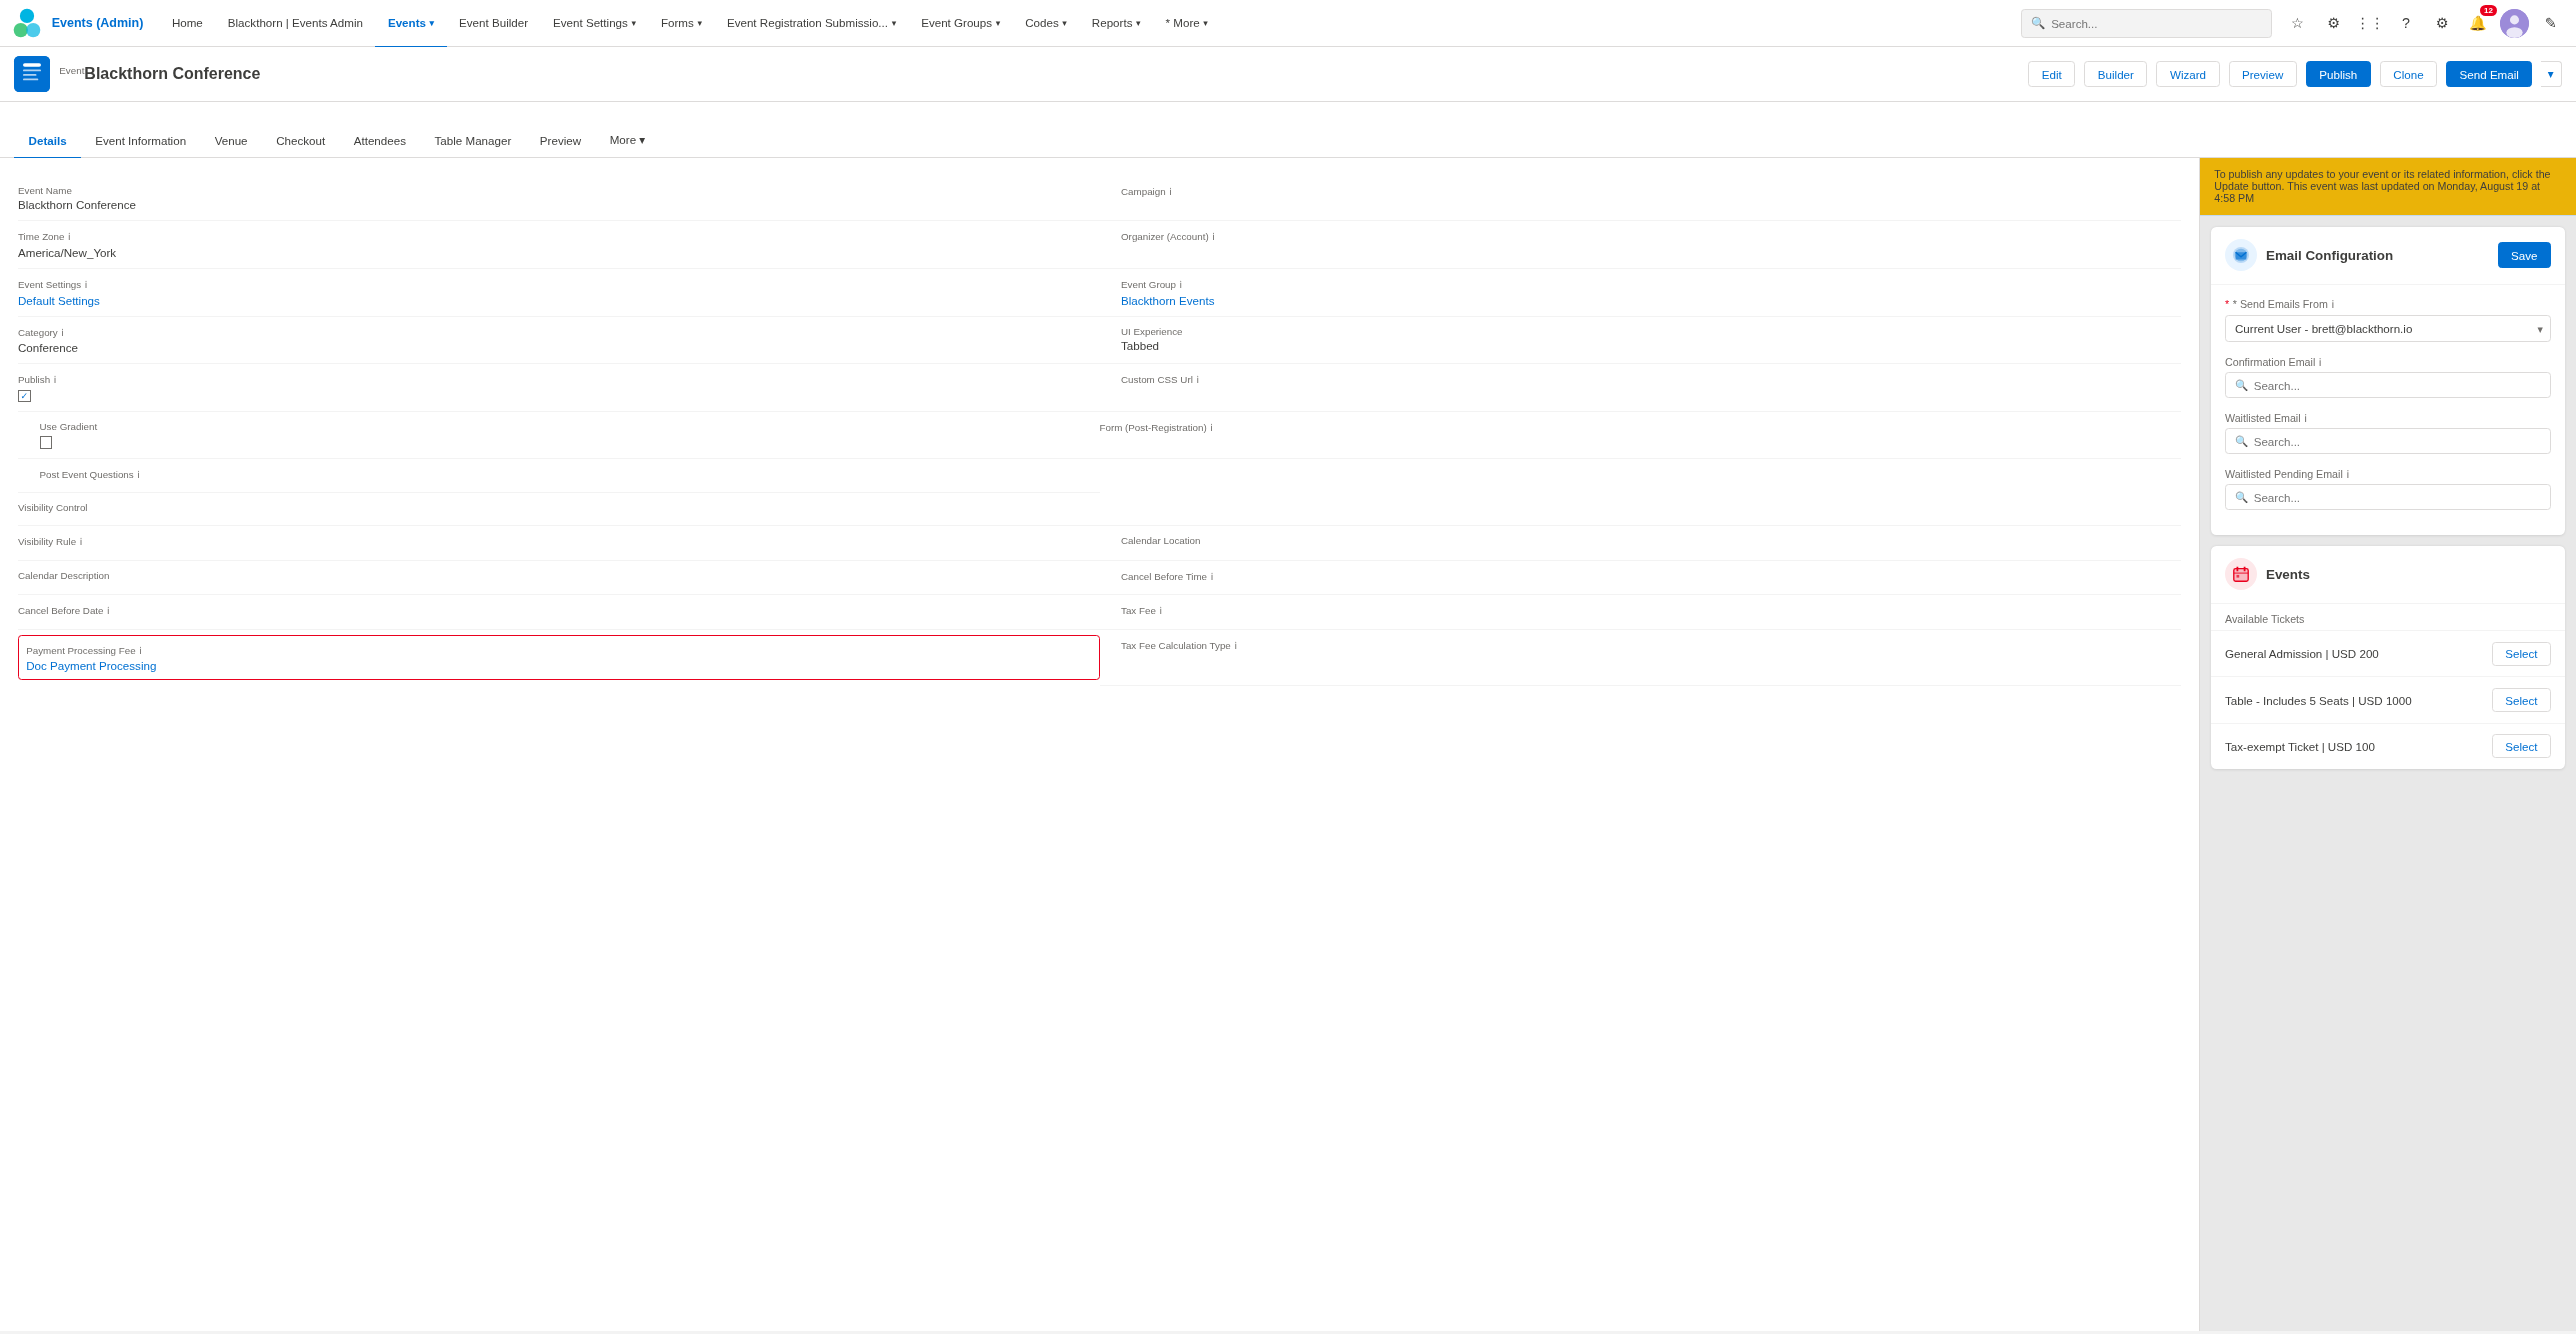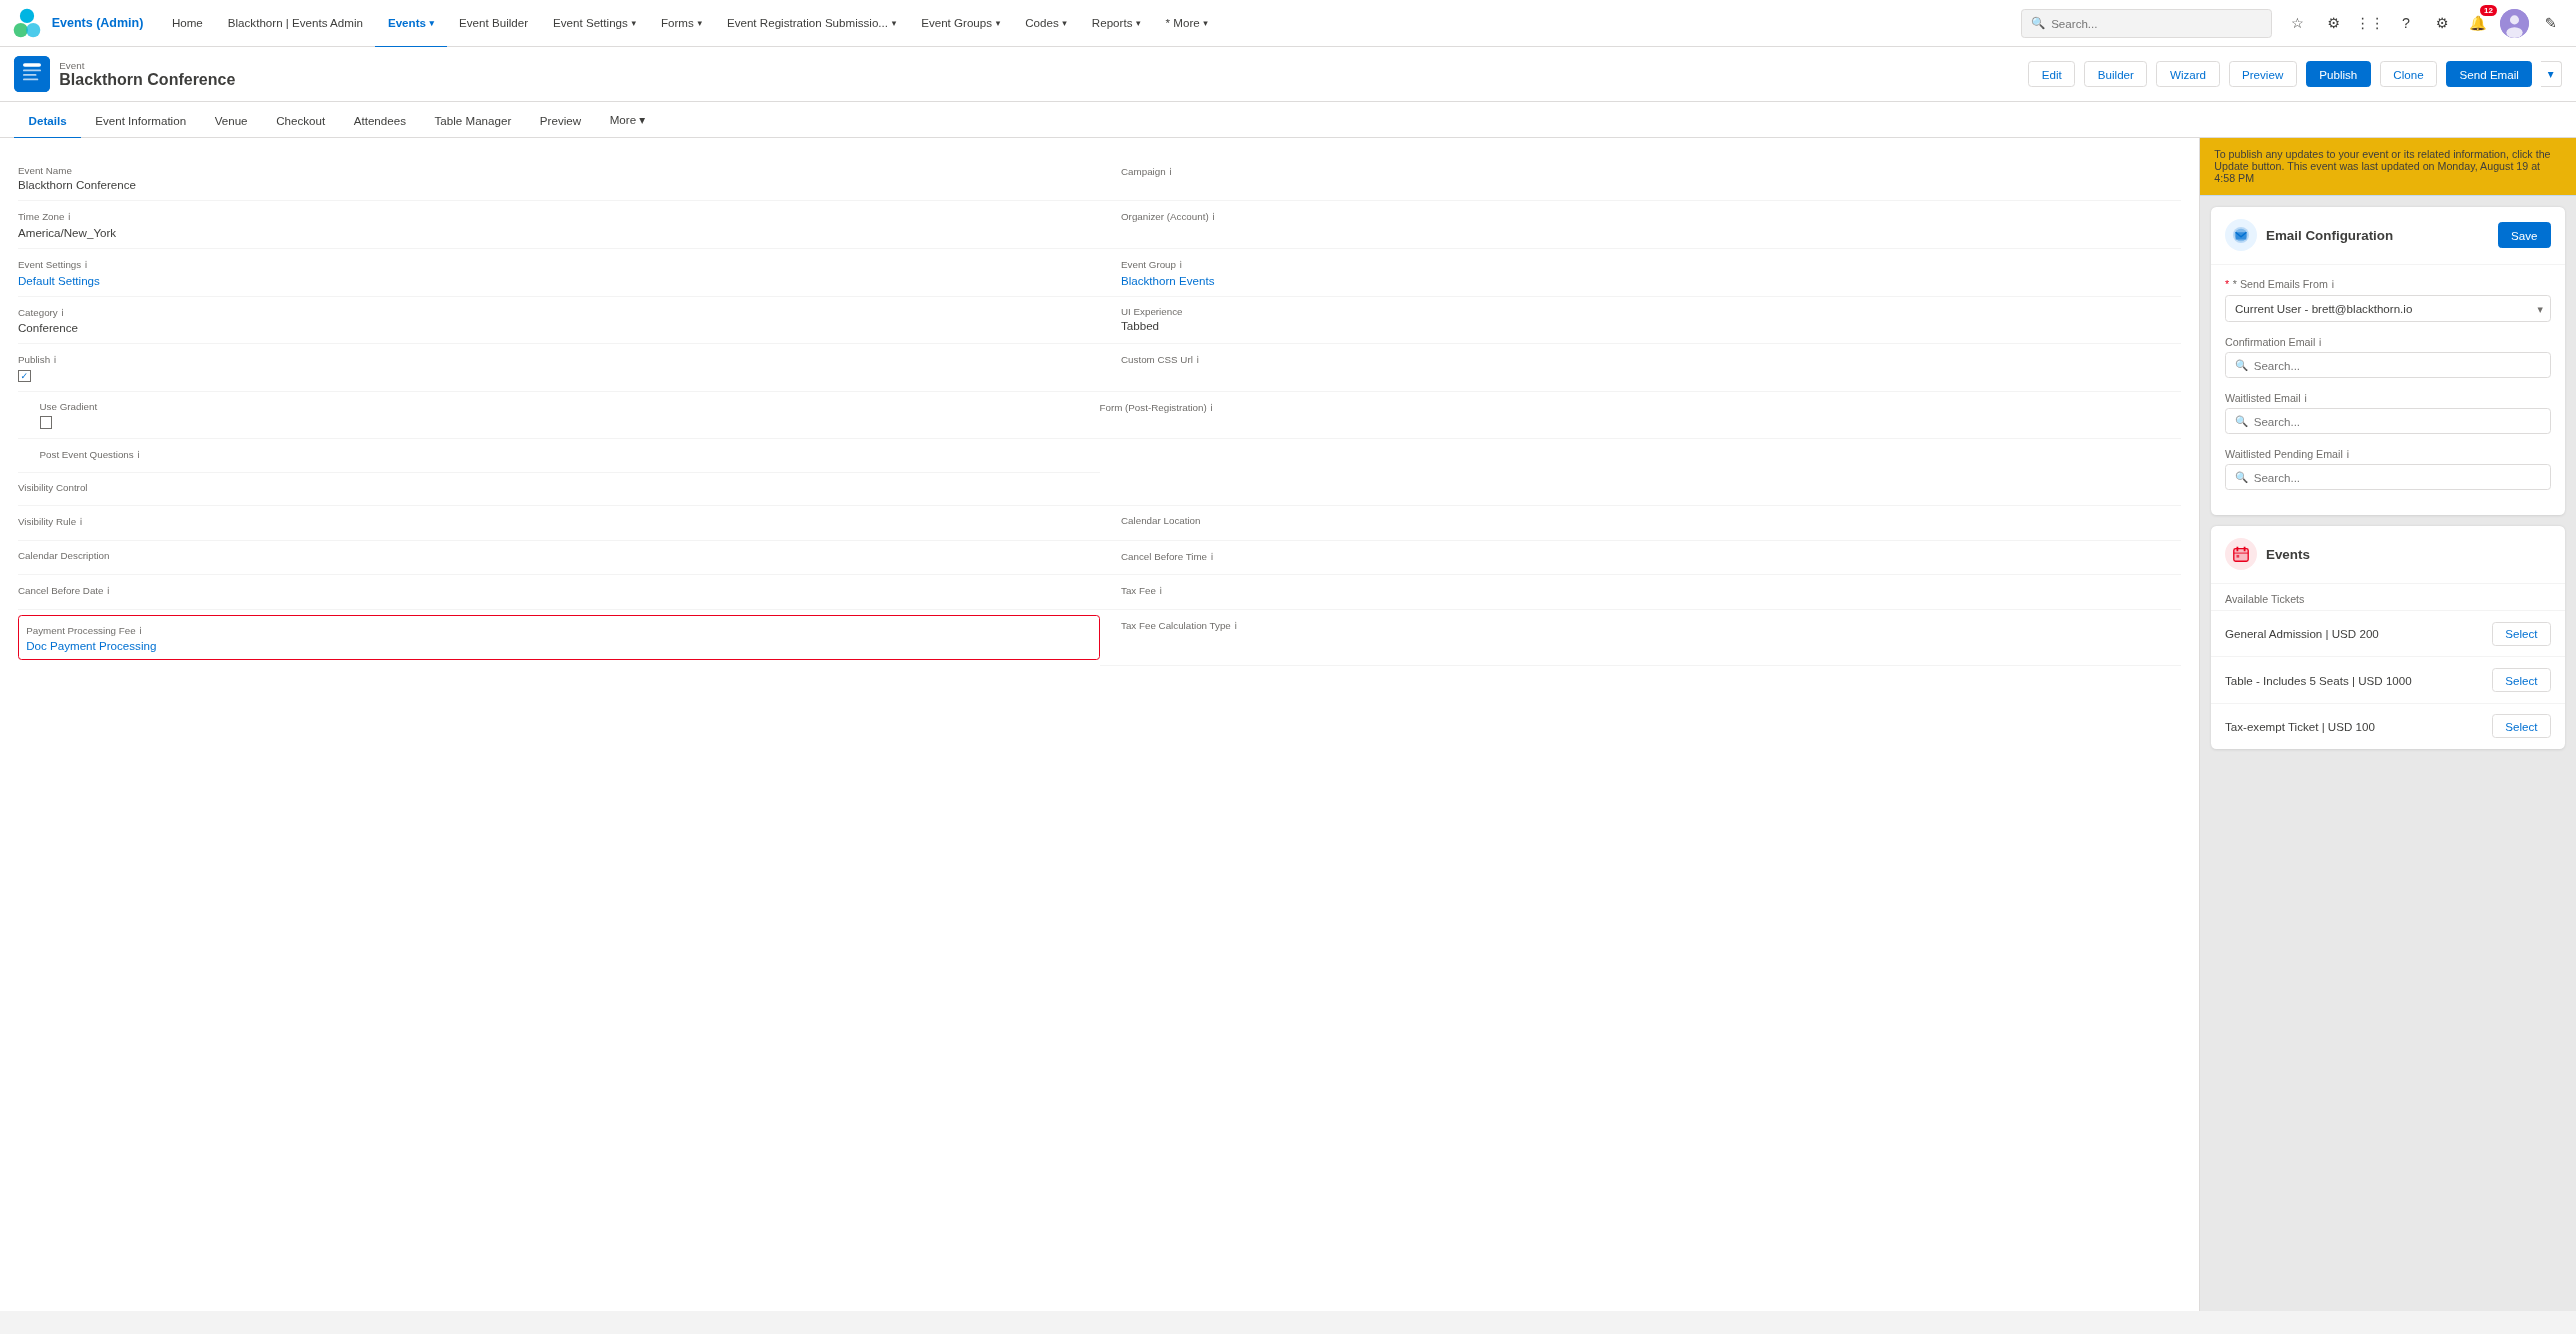--- a/index.html
+++ b/index.html
@@ -143,21 +143,21 @@
       height: 36px;
       border-radius: 5.4px;
       background: #0070d2;
       display: flex;
       align-items: center;
       justify-content: center;
       color: white;
       font-size: 16px;
       flex-shrink: 0;
     }
-    .record-title-group { display: flex; flex-direction: column; }
+    .record-title-group { display: flex; flex-direction: row; }
     .record-type { font-size: 9.8px; color: #706e6b; }
     .record-name { font-size: 16px; font-weight: 700; color: #3e3e3c; }
     .record-header-actions { display: flex; align-items: center; gap: 9px; }
     .btn {
       padding: 5.4px 12.5px;
       border-radius: 3.6px;
       font-size: 11.6px;
       font-weight: 500;
       cursor: pointer;
       border: 0.9px solid #dddbda;
@@ -187,20 +187,21 @@
       gap: 0;
     }
     .tab-item {
       padding: 10.7px 14.3px;
       font-size: 11.6px;
       color: #3e3e3c;
       cursor: pointer;
       border-bottom: 1.8px solid transparent;
       margin-bottom: -1.8px;
       white-space: nowrap;
+      margin-top: 20px;
     }
     .tab-item.active {
       color: #0070d2;
       border-bottom: 1.8px solid #0070d2;
       font-weight: 700;
     }
 
     
     .main-content {
       display: flex;

